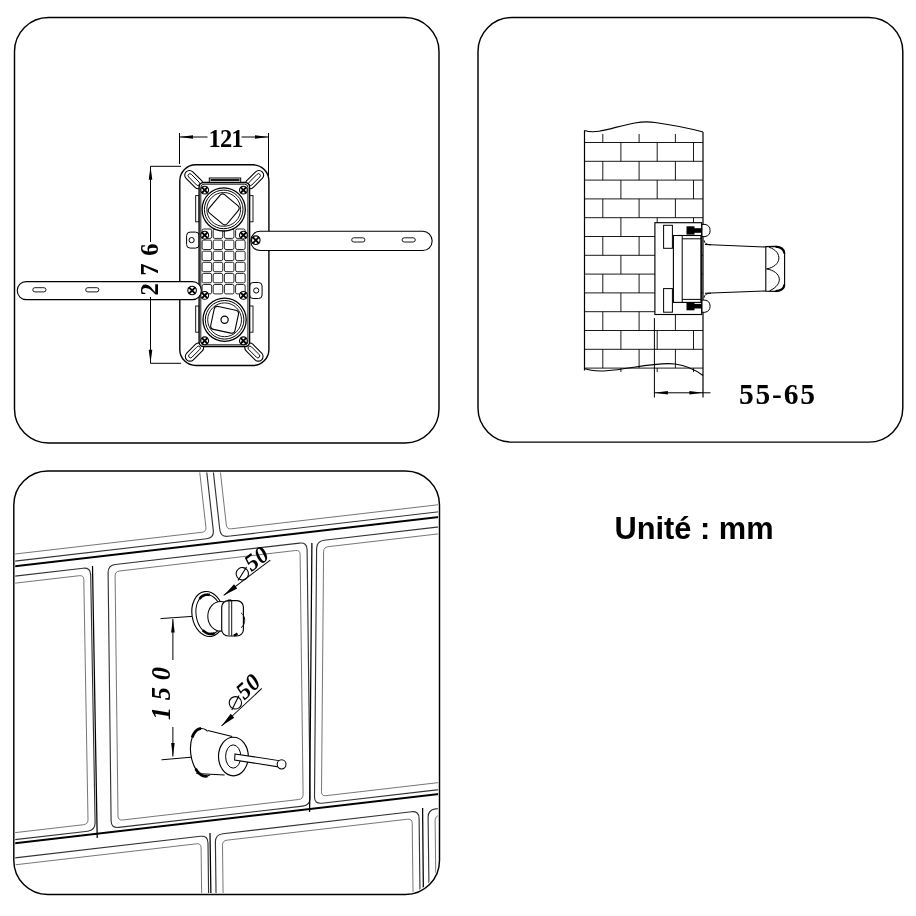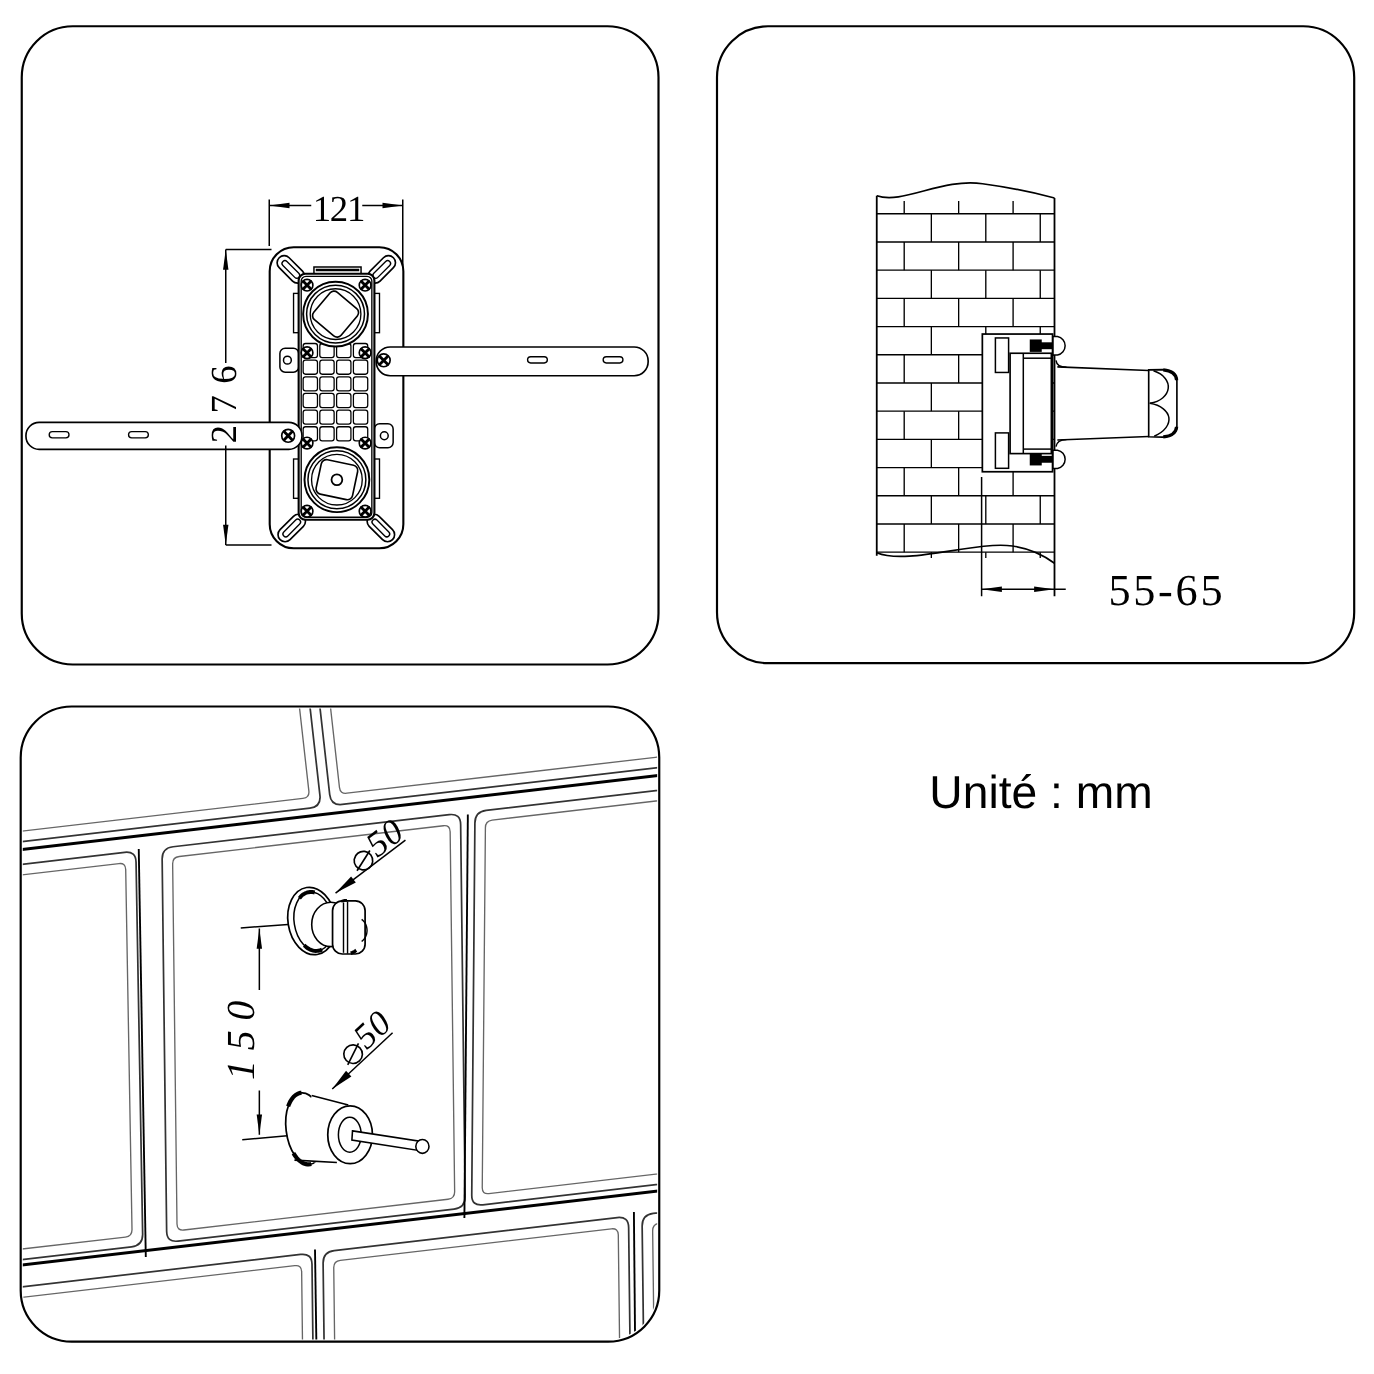--- a/index.html
+++ b/index.html
@@ -1,17 +1,17 @@
 <!DOCTYPE html>
 <html><head>
 <meta charset="utf-8">
 <style>
   html,body{margin:0;padding:0;background:#fff;width:916px;height:916px;overflow:hidden;}
   svg{display:block;}
-  .wrap{filter:grayscale(1);width:916px;height:916px;}
+  .wrap{filter:grayscale(1);width:916px;height:916px;font-weight:bold;}
   .dim{font-family:"Liberation Serif",serif;fill:#000;}
 </style>
 </head>
 <body>
 <div class="wrap">
 <svg width="916" height="916" viewBox="0 0 916 916">
 <rect x="0" y="0" width="916" height="916" fill="#ffffff"></rect>
 
 <rect x="14.5" y="17.5" width="424.5" height="425.5" rx="34" ry="34" fill="none" stroke="#000" stroke-width="1.45"></rect>
 

